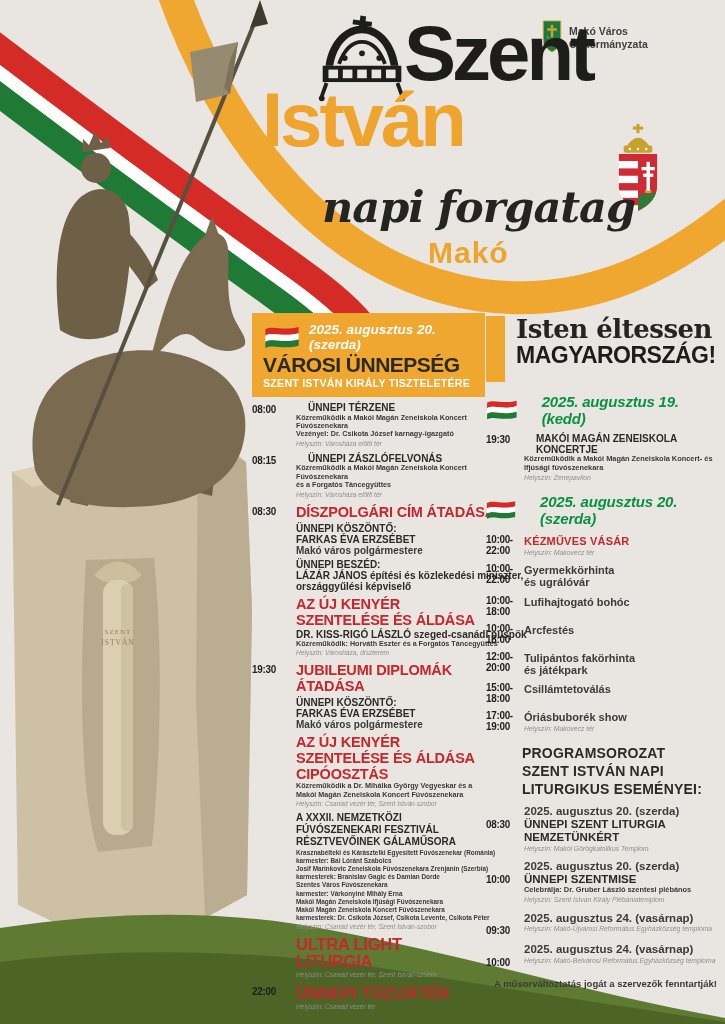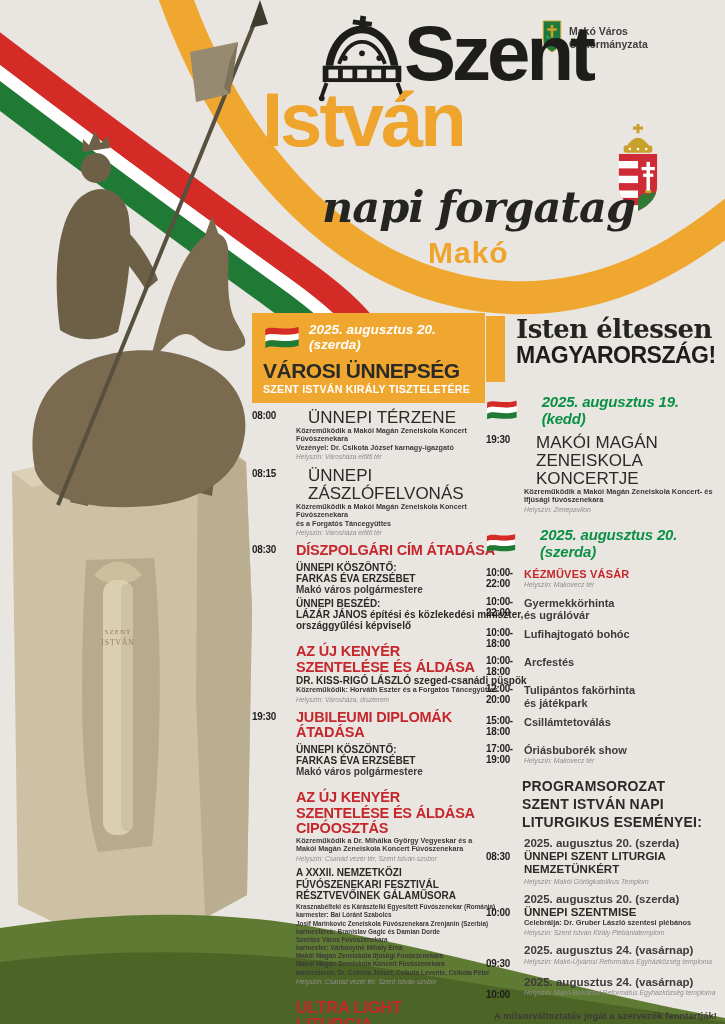--- a/index.html
+++ b/index.html
@@ -20,35 +20,35 @@
       font-family:"DejaVu Serif",serif;letter-spacing:-1px;color:#242420;}
   #t4{position:absolute;left:428px;top:236px;font-size:30px;font-weight:800;letter-spacing:1px;color:#efa42d;}
 
   
   #leftcol{position:absolute;left:252px;top:313px;width:233px;}
   #rightcol{position:absolute;left:486px;top:316px;width:239px;}
 
   .ybox{background:#efa72f;padding:9px 11px 8px;}
   .ybox-date-row{display:flex;align-items:center;gap:8px;}
   .ybox-date{font-size:13.5px;font-weight:800;font-style:italic;color:#fff;}
-  .ybox-title{font-size:21px;font-weight:900;color:#2b2a26;letter-spacing:-.5px;margin-top:8px;line-height:1;}
+  .ybox-title{font-size:21px;font-weight:900;color:#2b2a26;letter-spacing:-.5px;margin-top:2px;line-height:1;}
   .ybox-sub{font-size:10.7px;font-weight:800;color:#fff;letter-spacing:.2px;margin-top:2px;}
 
   .ev{display:grid;grid-template-columns:36px 1fr;column-gap:8px;margin-top:6px;}
   .time{font-weight:800;font-size:10.5px;letter-spacing:-.3px;transform:scaleX(.94);transform-origin:left top;}
-  .etitle{font-size:17px;font-weight:400;line-height:1.05;color:#2b2a26;padding-left:12px;}
+  .etitle{font-size:10px;font-weight:700;line-height:1.05;color:#2b2a26;padding-left:12px;}
   .rtitle{font-size:14.5px;font-weight:800;line-height:1.08;color:#c5272d;letter-spacing:-.2px;}
   .rtitle-big{font-size:16.5px;font-weight:800;line-height:1.03;color:#c5272d;letter-spacing:-.2px;}
   .sub{font-size:7.2px;font-weight:bold;color:#3a3a39;line-height:1.18;}
   .loc{font-size:6.6px;font-style:italic;color:#8f8f8e;line-height:1.2;margin-top:1px;}
   .grp{margin-top:3px;}
   .shead,.sname{font-size:10px;font-weight:800;line-height:1.1;color:#2b2a26;}
   .srole{font-size:10px;font-weight:bold;line-height:1.1;color:#3a3a39;}
   .lc{font-weight:bold;}
-  .nowrap{white-space:nowrap;} .m5{margin-top:13px;}
+  .nowrap{white-space:nowrap;} .m5{margin-top:5px;}
   .btitle{font-size:10px;font-weight:800;line-height:1.18;color:#2b2a26;margin-top:4px;}
   .band{margin-top:1px;}
   .band div{font-size:6.4px;font-weight:bold;color:#3a3a39;line-height:1.28;white-space:nowrap;}
 
   
   .greet{display:flex;gap:11px;align-items:flex-start;}
   .greet-bar{width:19px;height:66px;background:#efa72f;flex:none;}
   .greet-l1{font-family:"DejaVu Serif",serif;font-weight:bold;font-size:26px;
             letter-spacing:-.5px;color:#242420;line-height:1.05;}
   .greet-l2{font-size:23px;font-weight:900;letter-spacing:-.5px;color:#1d1d1b;line-height:1.05;}

